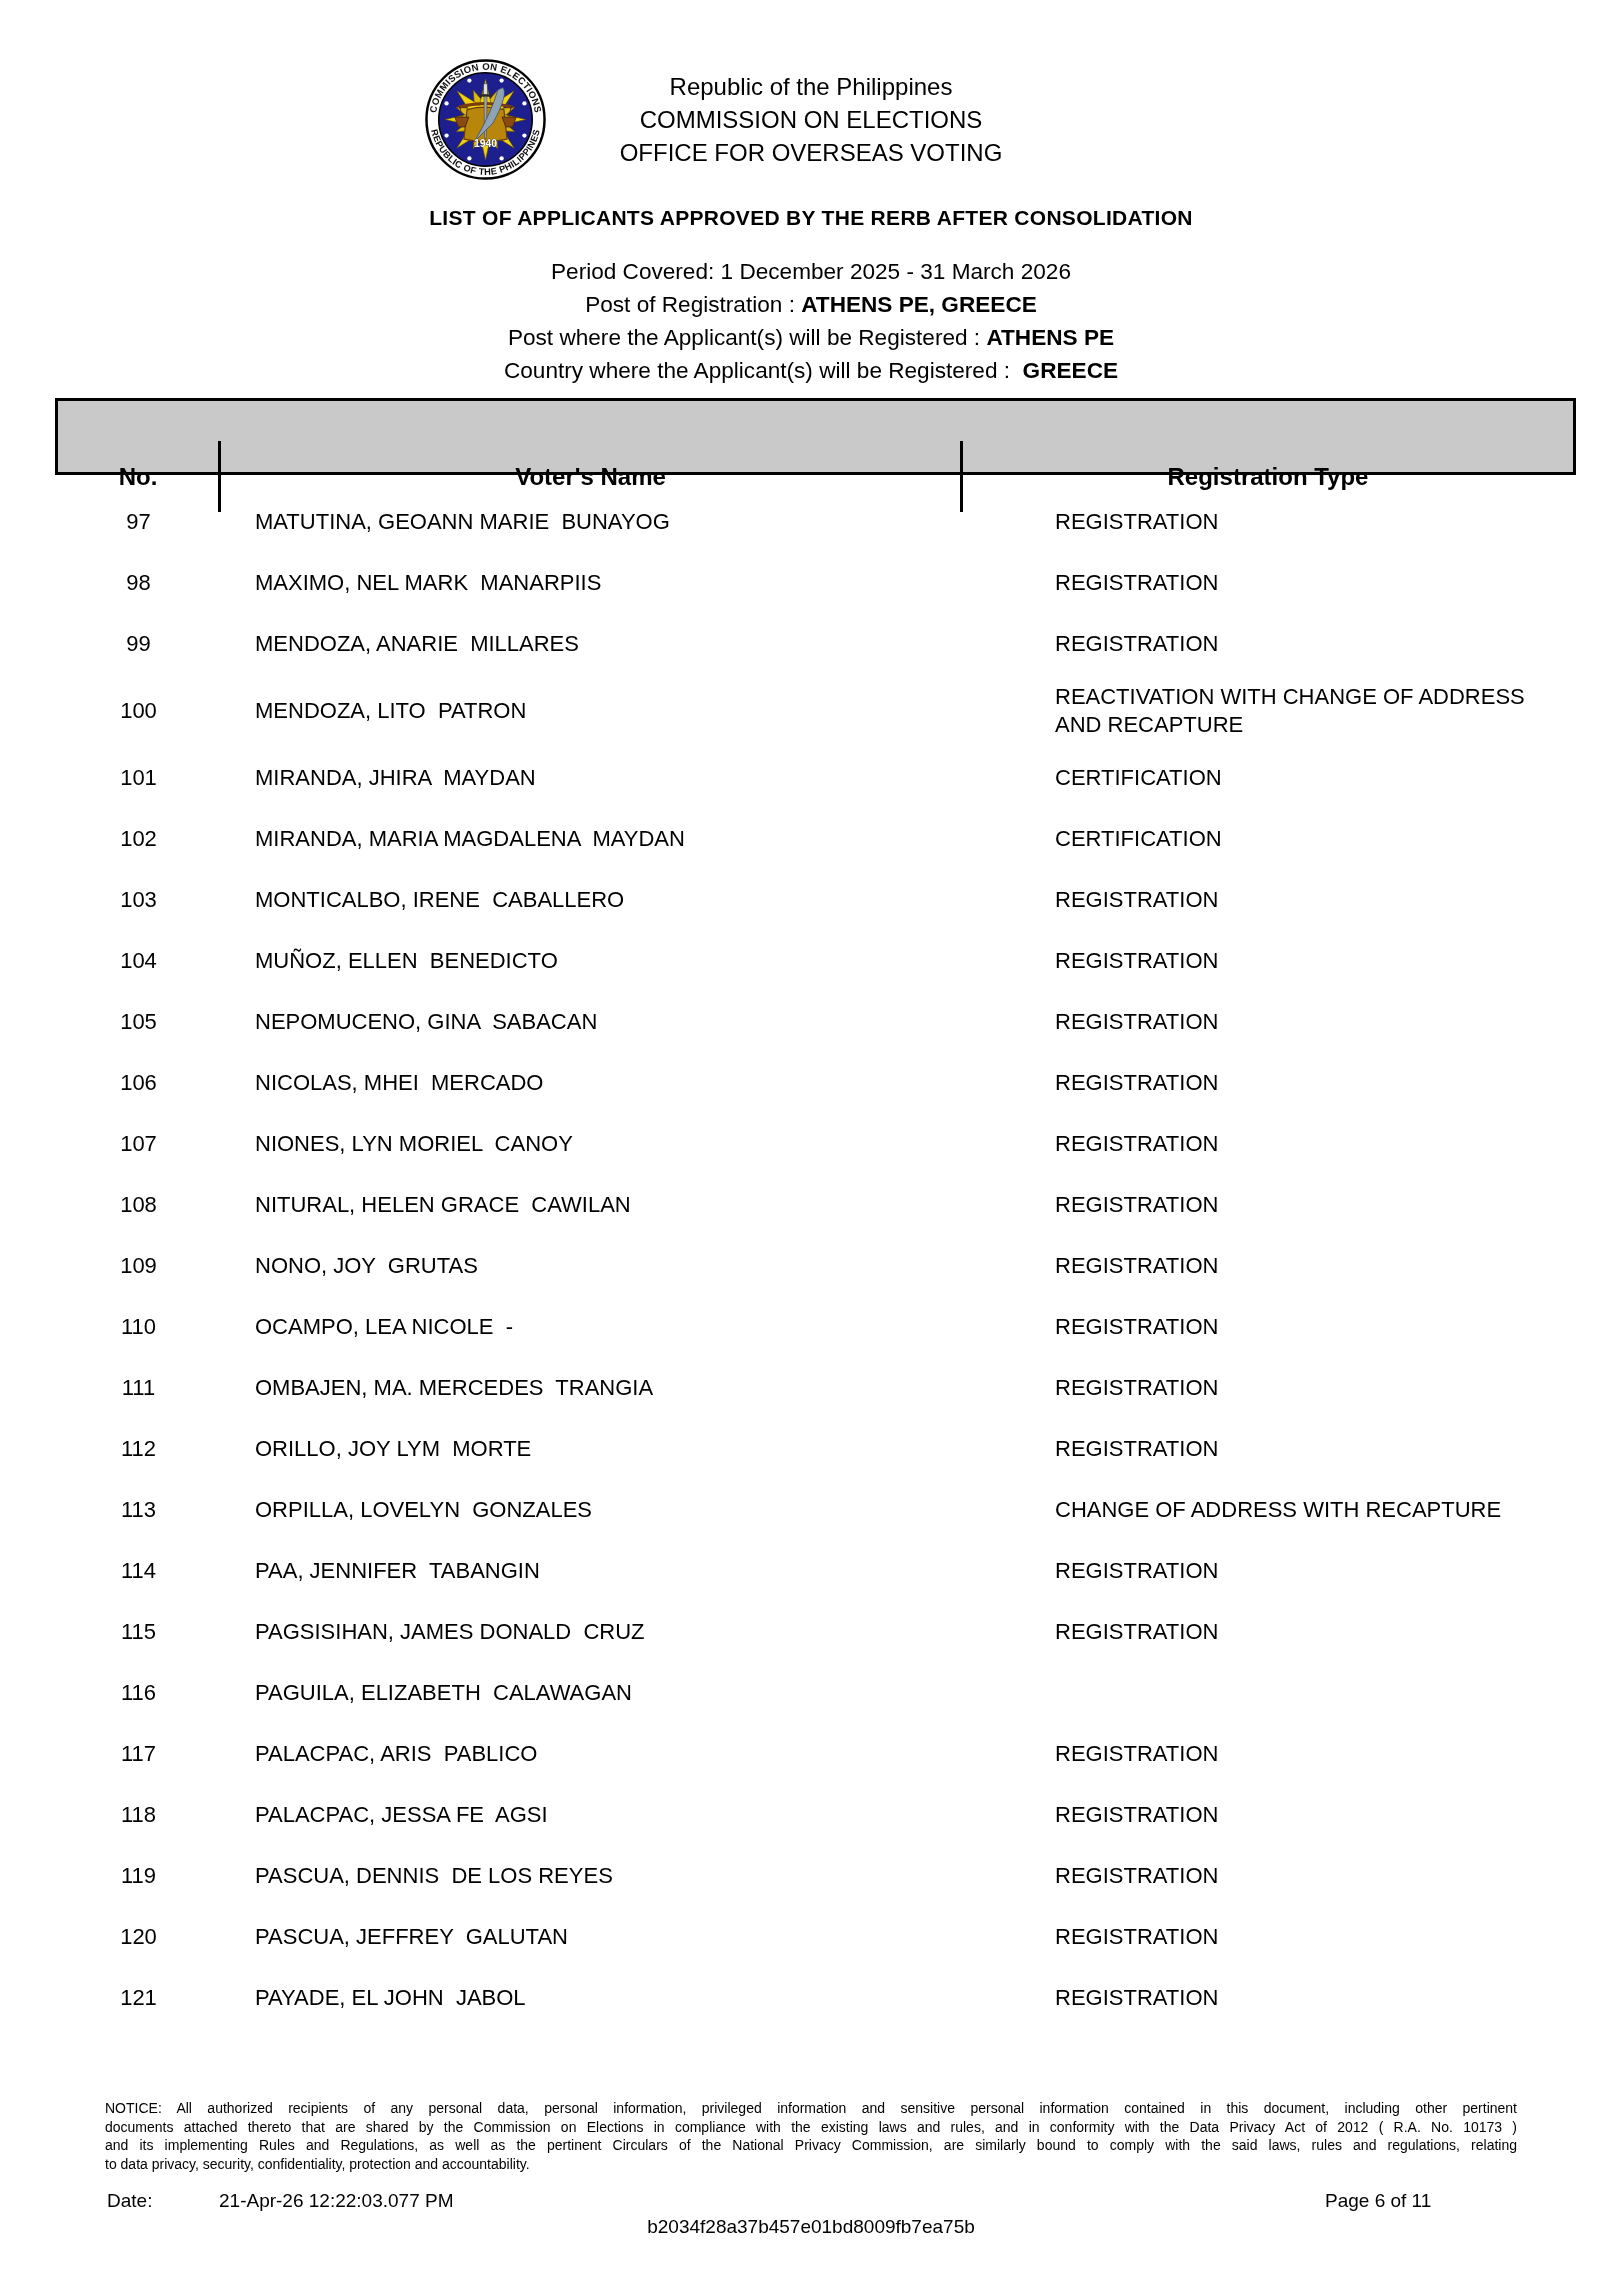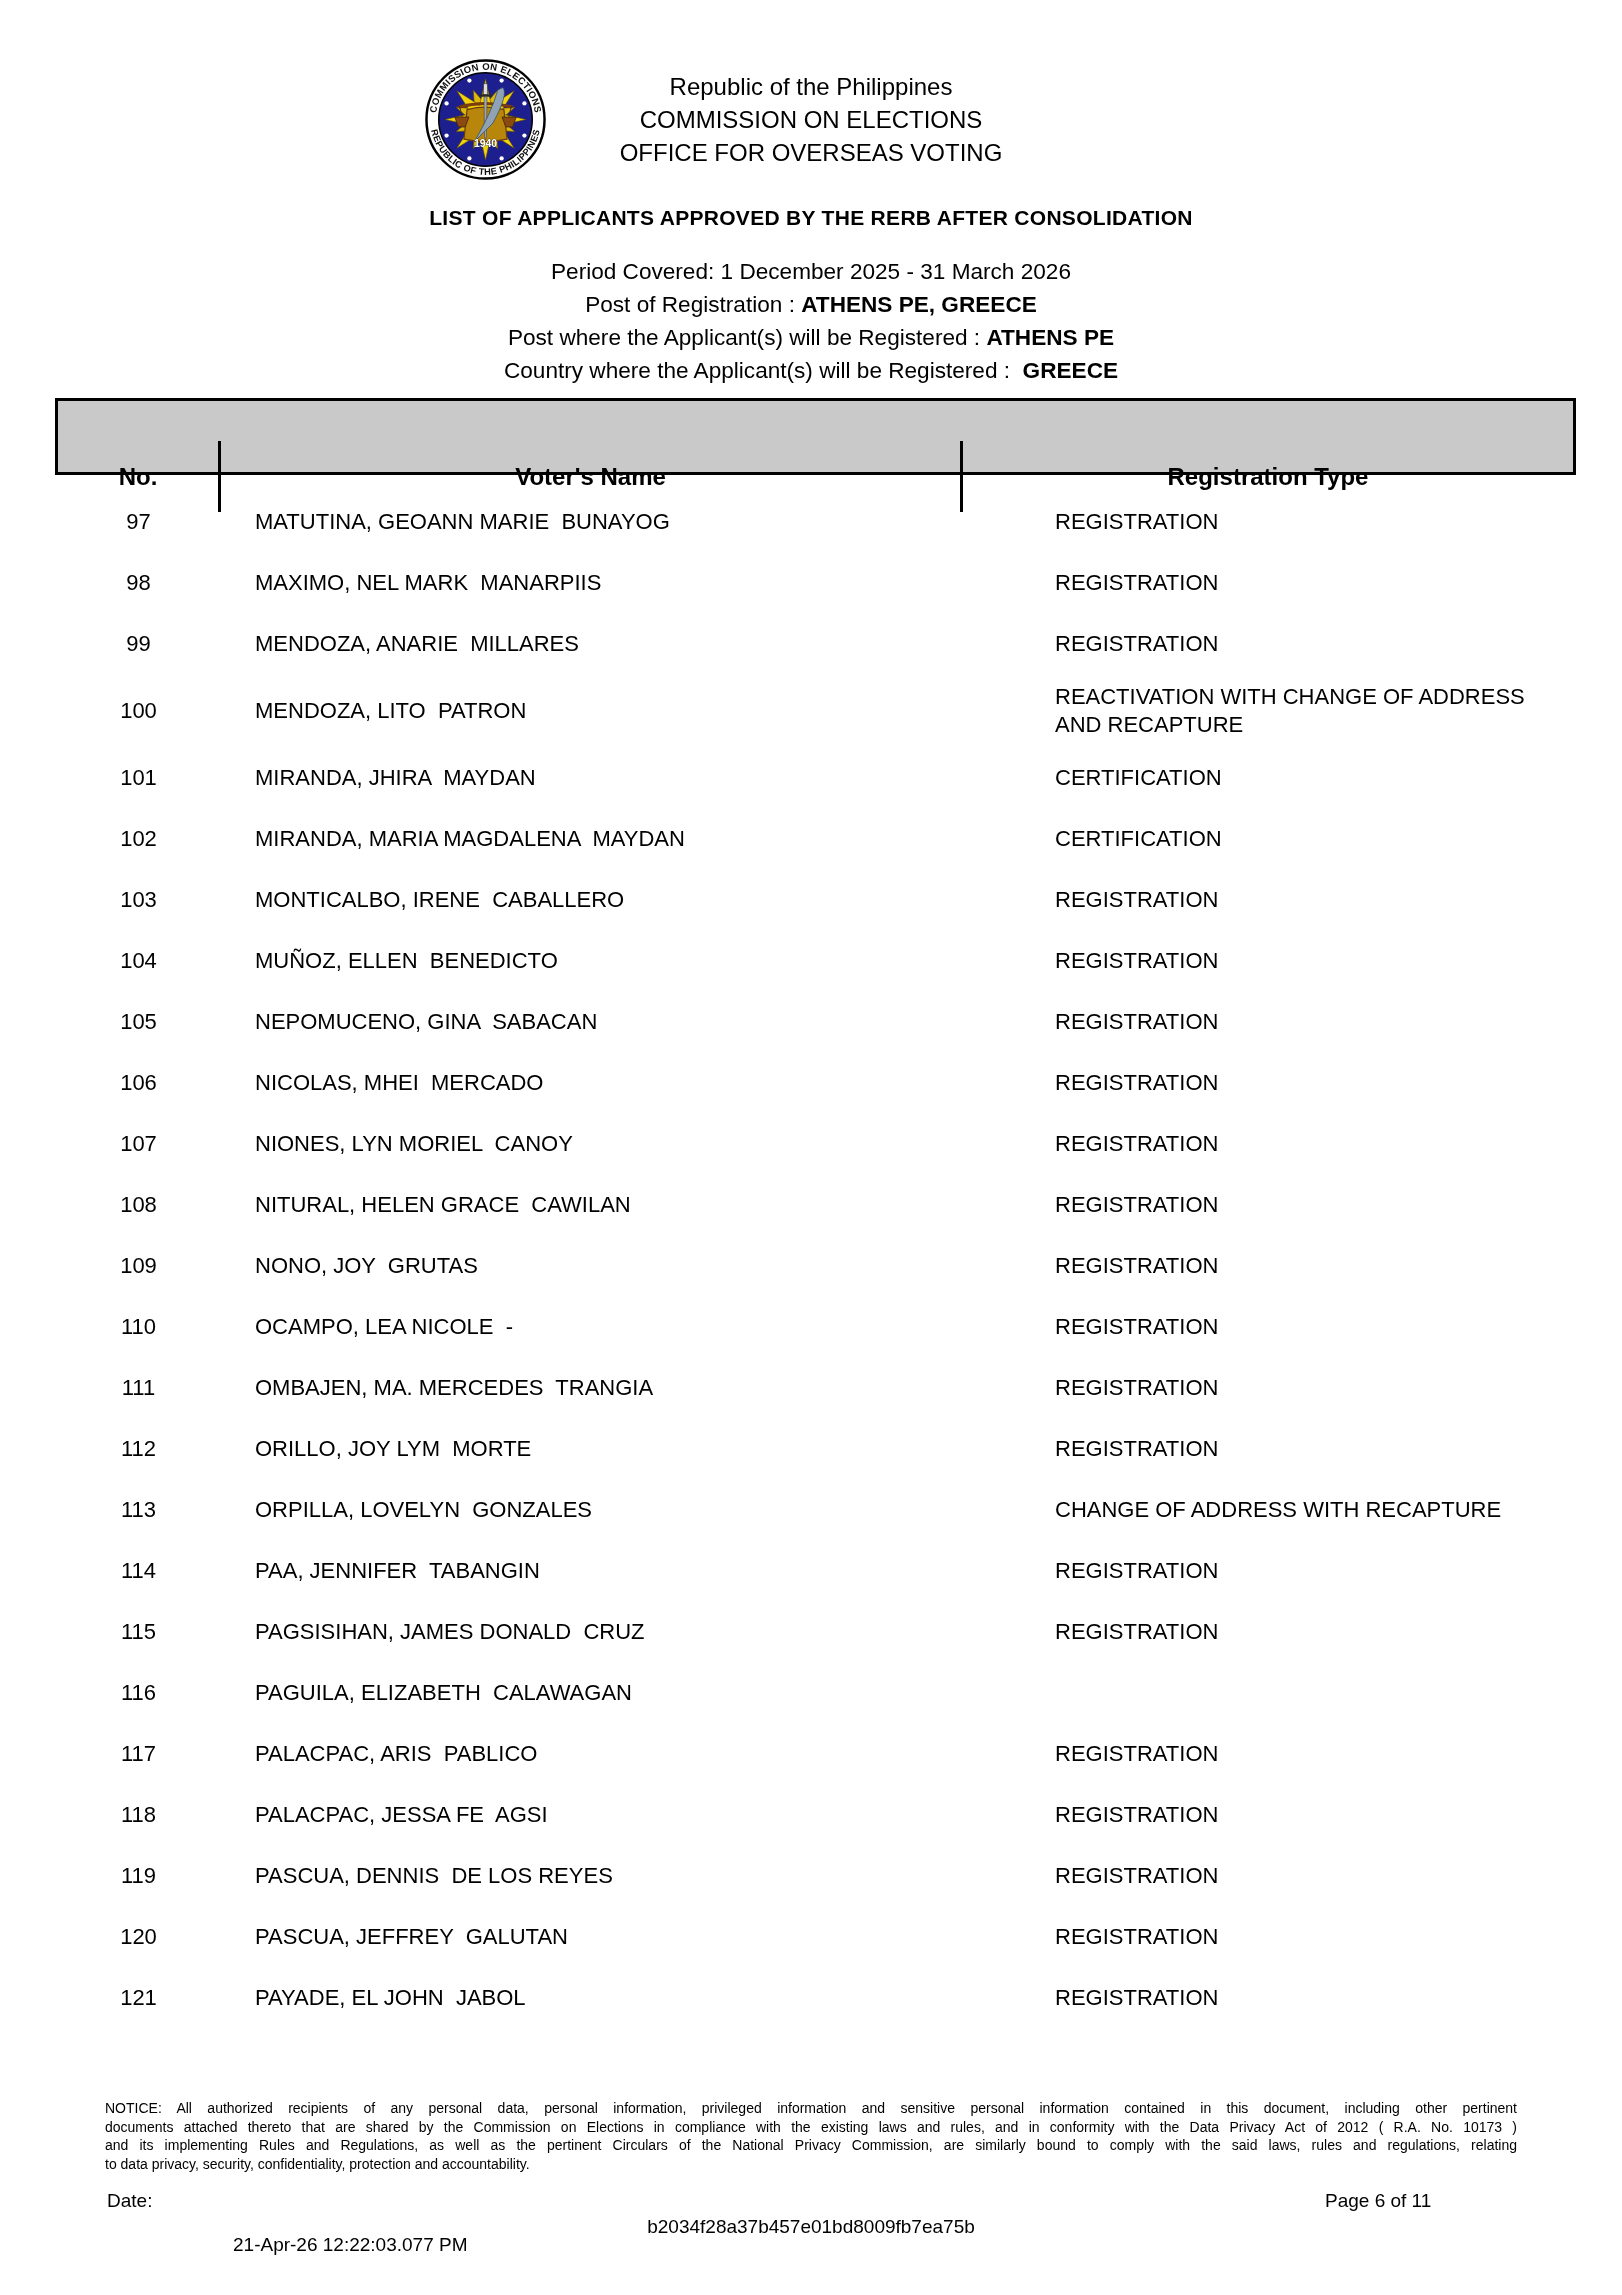--- a/index.html
+++ b/index.html
@@ -33,21 +33,21 @@
   .c-name{width:742px;padding-left:13px;box-sizing:border-box;white-space:pre-wrap;}
   .c-reg{flex:1;padding-left:51px;padding-right:22.6px;box-sizing:border-box;white-space:pre-wrap;}
 
   .notice{position:absolute;left:105px;top:2099px;width:1412px;
        font-size:14px;line-height:18.5px;}
   .notice .nl{text-align:justify;text-align-last:justify;}
   .notice .nl.last{text-align:left;text-align-last:auto;}
 
   .dateline{position:absolute;left:0;top:2190px;width:100%;height:25px;font-size:19px;}
   .d-label{position:absolute;left:107px;}
-  .d-value{position:absolute;left:233px;margin-top:44px;}
+  .d-value{position:absolute;left:219px;}
   .d-page{position:absolute;left:1325px;}
   .hash{position:absolute;left:0;top:2216px;width:100%;text-align:center;font-size:19px;}
 </style>
 </head>
 <body>
 
 <div class="page">
 
   <svg class="logo" viewBox="-100 -100 200 200">
     <circle cx="0" cy="0" r="96" fill="#ffffff" stroke="#000" stroke-width="4"></circle>

